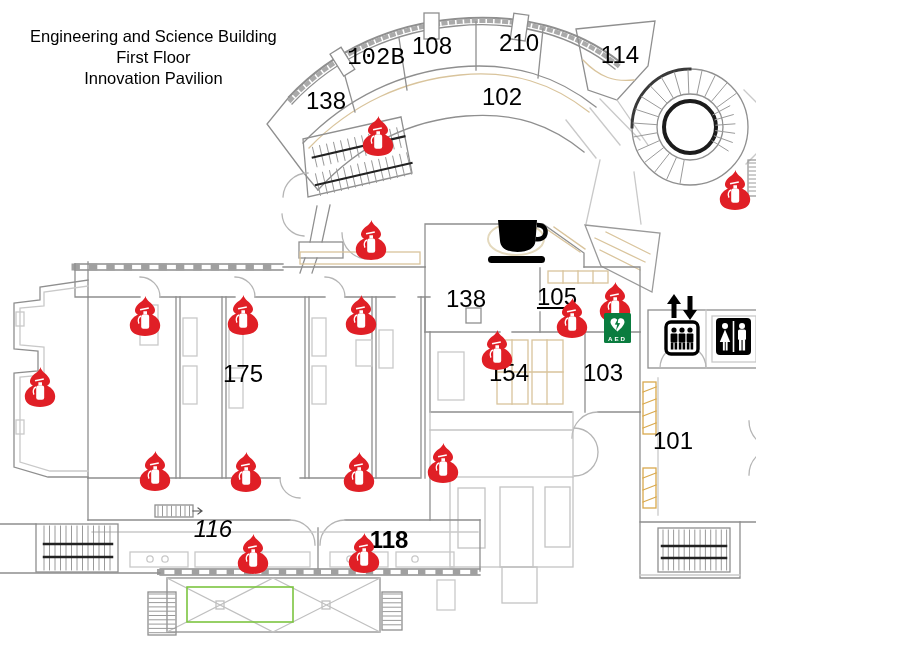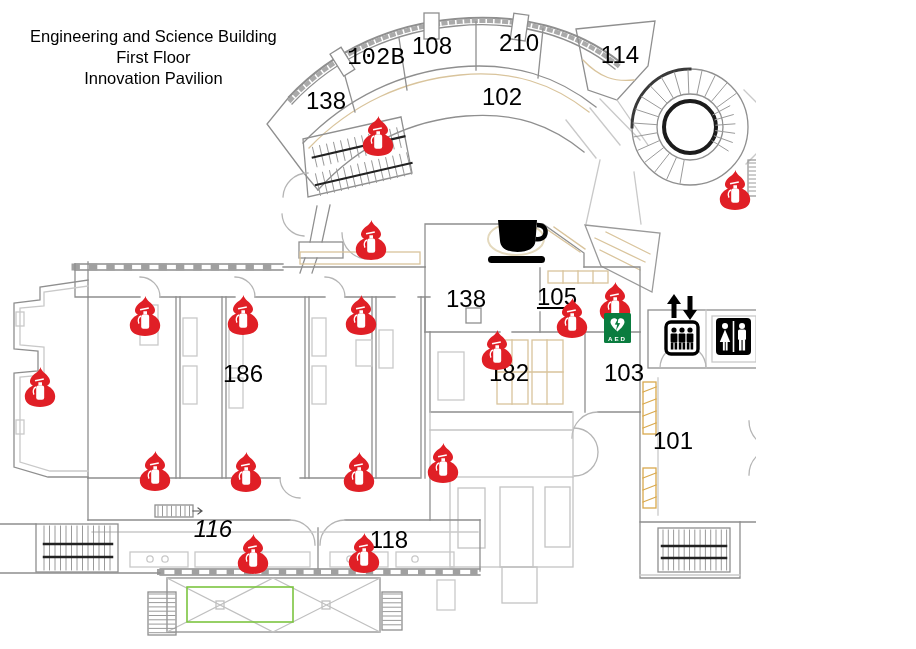--- a/index.html
+++ b/index.html
@@ -348,26 +348,26 @@
 
   <div id="overlay">
       <div class="room-label" style="left: 326px; top: 101px;">138</div>
       <div class="room-label" style="left: 376px; top: 57px; font-family: Liberation Mono, monospace;">102B</div>
       <div class="room-label" style="left: 432px; top: 46px;">108</div>
       <div class="room-label" style="left: 519px; top: 43px;">210</div>
       <div class="room-label" style="left: 620px; top: 55px;">114</div>
       <div class="room-label" style="left: 478px; top: 97px; margin-left: 24px;">102</div>
       <div class="room-label" style="left: 466px; top: 299px;">138</div>
       <div class="room-label" style="left: 557px; top: 297px; text-decoration: underline;">105</div>
-      <div class="room-label" style="left: 243px; top: 374px;">186</div>
-      <div class="room-label" style="left: 509px; top: 373px;">182</div>
-      <div class="room-label" style="left: 603px; top: 373px; margin-left: 21px;">103</div>
+      <div class="room-label" style="left: 243px; top: 374px;">175</div>
+      <div class="room-label" style="left: 509px; top: 373px;">154</div>
+      <div class="room-label" style="left: 603px; top: 373px;">103</div>
       <div class="room-label" style="left: 673px; top: 441px;">101</div>
       <div class="room-label" style="left: 213px; top: 529px; font-style: italic;">116</div>
-      <div class="room-label" style="left: 389px; top: 540px;">118</div>
+      <div class="room-label" style="left: 389px; top: 540px; font-weight: bold;">118</div>
       <div class="abs-icon" style="left: 359px; top: 116px;"><svg width="38" height="40" viewBox="0 0 40 42">
    <path fill="#e01f26" d="M20.5 0 C21.5 5 27 7 29.5 11.5 C31.5 15 30.5 18 27.5 19.5
      C33.5 22.5 36 27 36 31 C36 38.5 29 42 20 42 C11 42 4 38.5 4 31
      C4 27 6.5 22.5 12.5 19.5 C9.5 18 8.5 15 10.5 11.5 C13 7 19.5 5 20.5 0 Z"></path>
    <rect x="16" y="19.5" width="8.4" height="15" rx="2.2" fill="#fff"></rect>
    <rect x="18.3" y="16" width="3.8" height="3.5" fill="#fff"></rect>
    <path d="M14.8 14.5 L24 12.5" stroke="#fff" stroke-width="1.6" fill="none"></path>
    <path d="M15.8 21 C12.8 22 12.2 26 13.6 29" stroke="#fff" stroke-width="1.4" fill="none"></path>
   </svg></div>
       <div class="abs-icon" style="left: 716px; top: 170px;"><svg width="38" height="40" viewBox="0 0 40 42">

